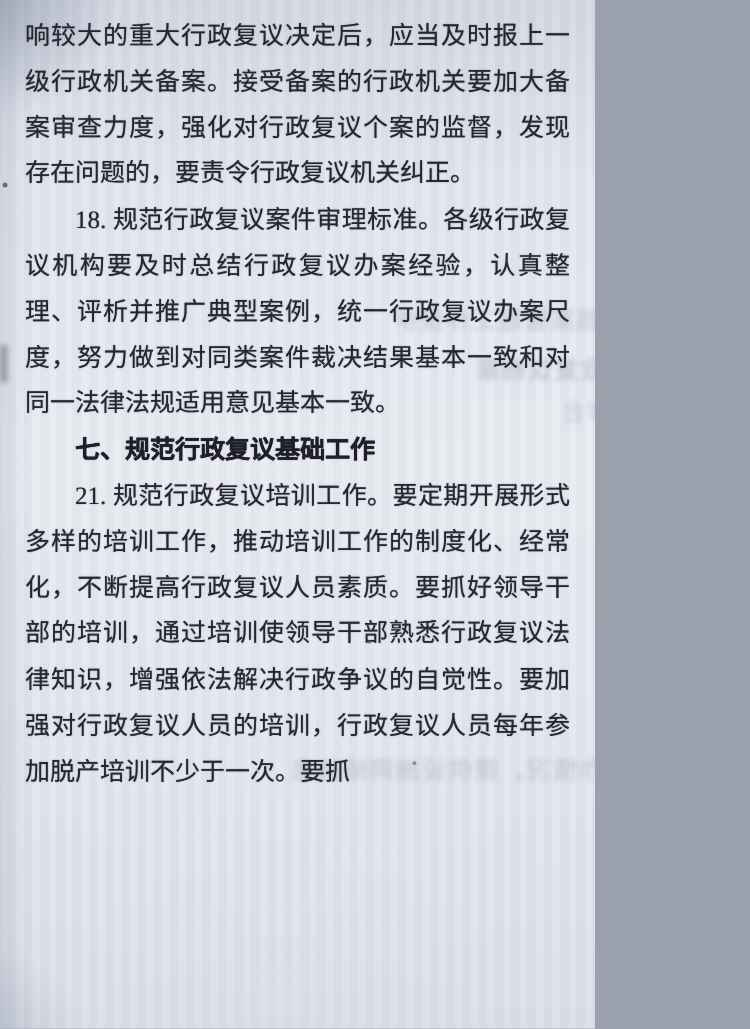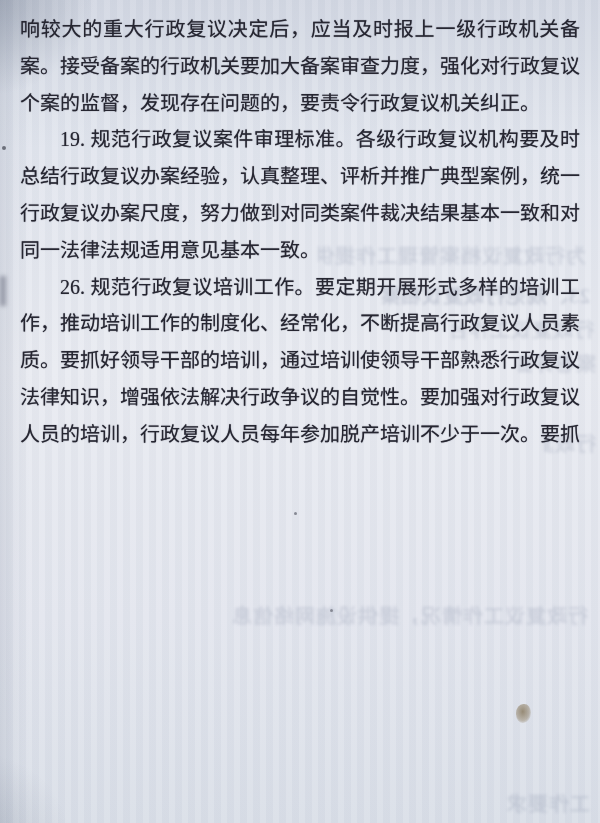--- a/index.html
+++ b/index.html
@@ -3,21 +3,21 @@
 <meta charset="utf-8">
 <style>
   html, body { margin: 0; padding: 0; }
   body {
     width: 600px; height: 823px;
     font-family: "Liberation Serif", "DejaVu Serif", serif;
     background: #9aa0ac;
   }
   .page {
     position: relative;
-    width: 600px; height: 823px;
+    width: 476px; height: 823px;
     overflow: hidden;
     background:
       radial-gradient(circle 150px at -10px -10px, rgba(86,98,118,0.38), rgba(86,98,118,0) 70%),
       radial-gradient(circle 120px at -20px 843px, rgba(96,106,124,0.22), rgba(96,106,124,0) 75%),
       linear-gradient(90deg, rgba(120,130,152,0.20) 0px, rgba(120,130,152,0.06) 14px, rgba(120,130,152,0) 30px),
       repeating-linear-gradient(90deg,
         rgba(255,255,255,0.06) 0px, rgba(255,255,255,0.06) 6px,
         rgba(132,142,164,0.05) 6px, rgba(132,142,164,0.05) 13px),
       linear-gradient(180deg, #d3d8e3 0%, #e2e6ee 18%, #e9ebf1 45%, #e3e6ee 75%, #dadfe8 100%);
   }
@@ -96,17 +96,18 @@
   </div>
 
   <div class="edge-smudge"></div>
   <div class="stain"></div>
   <div class="speck s1"></div>
   <div class="speck s2"></div>
   <div class="speck s3"></div>
 
   <div class="content">
     <p>响较大的重大行政复议决定后，应当及时报上一级行政机关备案。接受备案的行政机关要加大备案审查力度，强化对行政复议个案的监督，发现存在问题的，要责令行政复议机关纠正。</p>
-    <p class="indent">19. 规范行政复议案件审理标准。各级行政复议机构要及时总结行政复议办案经验，认真整理、评析并推广典型案例，统一行政复议办案尺度，努力做到对同类案件裁决结果基本一致和对同一法律法规适用意见基本一致。</p>
-    <p class="indent">26. 规范行政复议培训工作。要定期开展形式多样的培训工作，推动培训工作的制度化、经常化，不断提高行政复议人员素质。要抓好领导干部的培训，通过培训使领导干部熟悉行政复议法律知识，增强依法解决行政争议的自觉性。要加强对行政复议人员的培训，行政复议人员每年参加脱产培训不少于一次。要抓</p>
+    <p class="indent">18. 规范行政复议案件审理标准。各级行政复议机构要及时总结行政复议办案经验，认真整理、评析并推广典型案例，统一行政复议办案尺度，努力做到对同类案件裁决结果基本一致和对同一法律法规适用意见基本一致。</p>
+    <h2 class="heading">七、规范行政复议基础工作</h2>
+    <p class="indent">21. 规范行政复议培训工作。要定期开展形式多样的培训工作，推动培训工作的制度化、经常化，不断提高行政复议人员素质。要抓好领导干部的培训，通过培训使领导干部熟悉行政复议法律知识，增强依法解决行政争议的自觉性。要加强对行政复议人员的培训，行政复议人员每年参加脱产培训不少于一次。要抓</p>
   </div>
 
 </div>
 
 </body></html>

